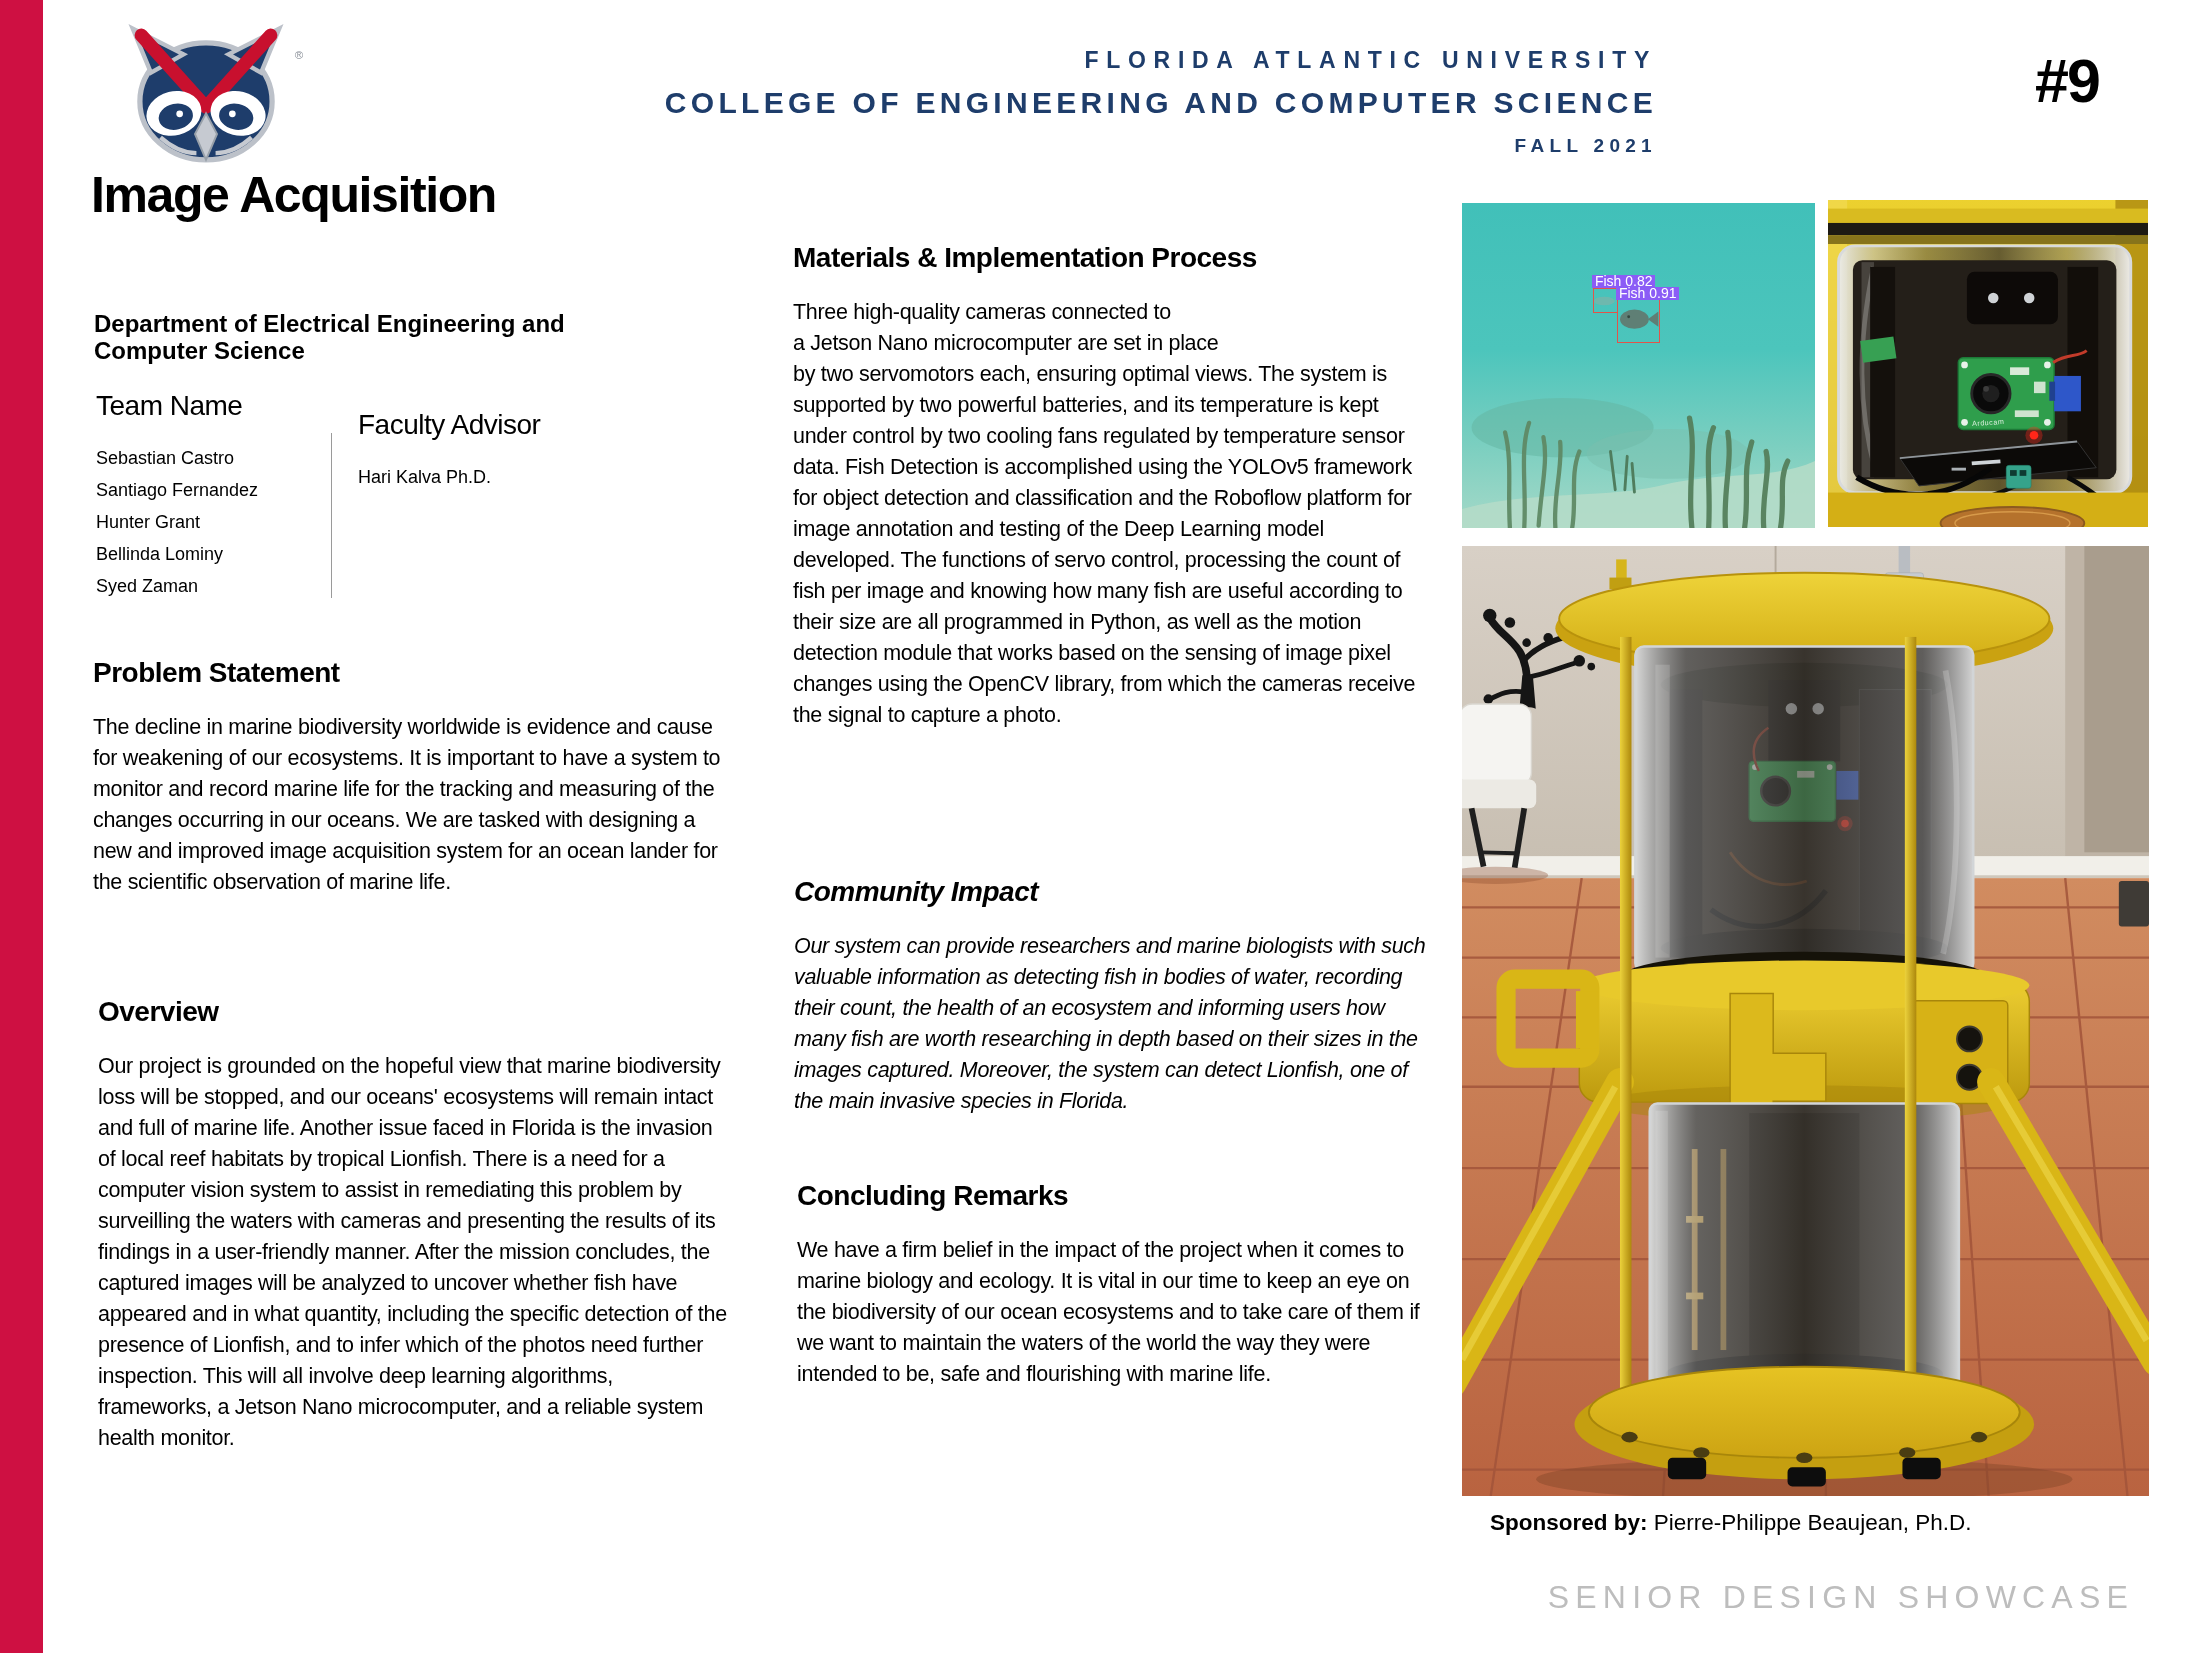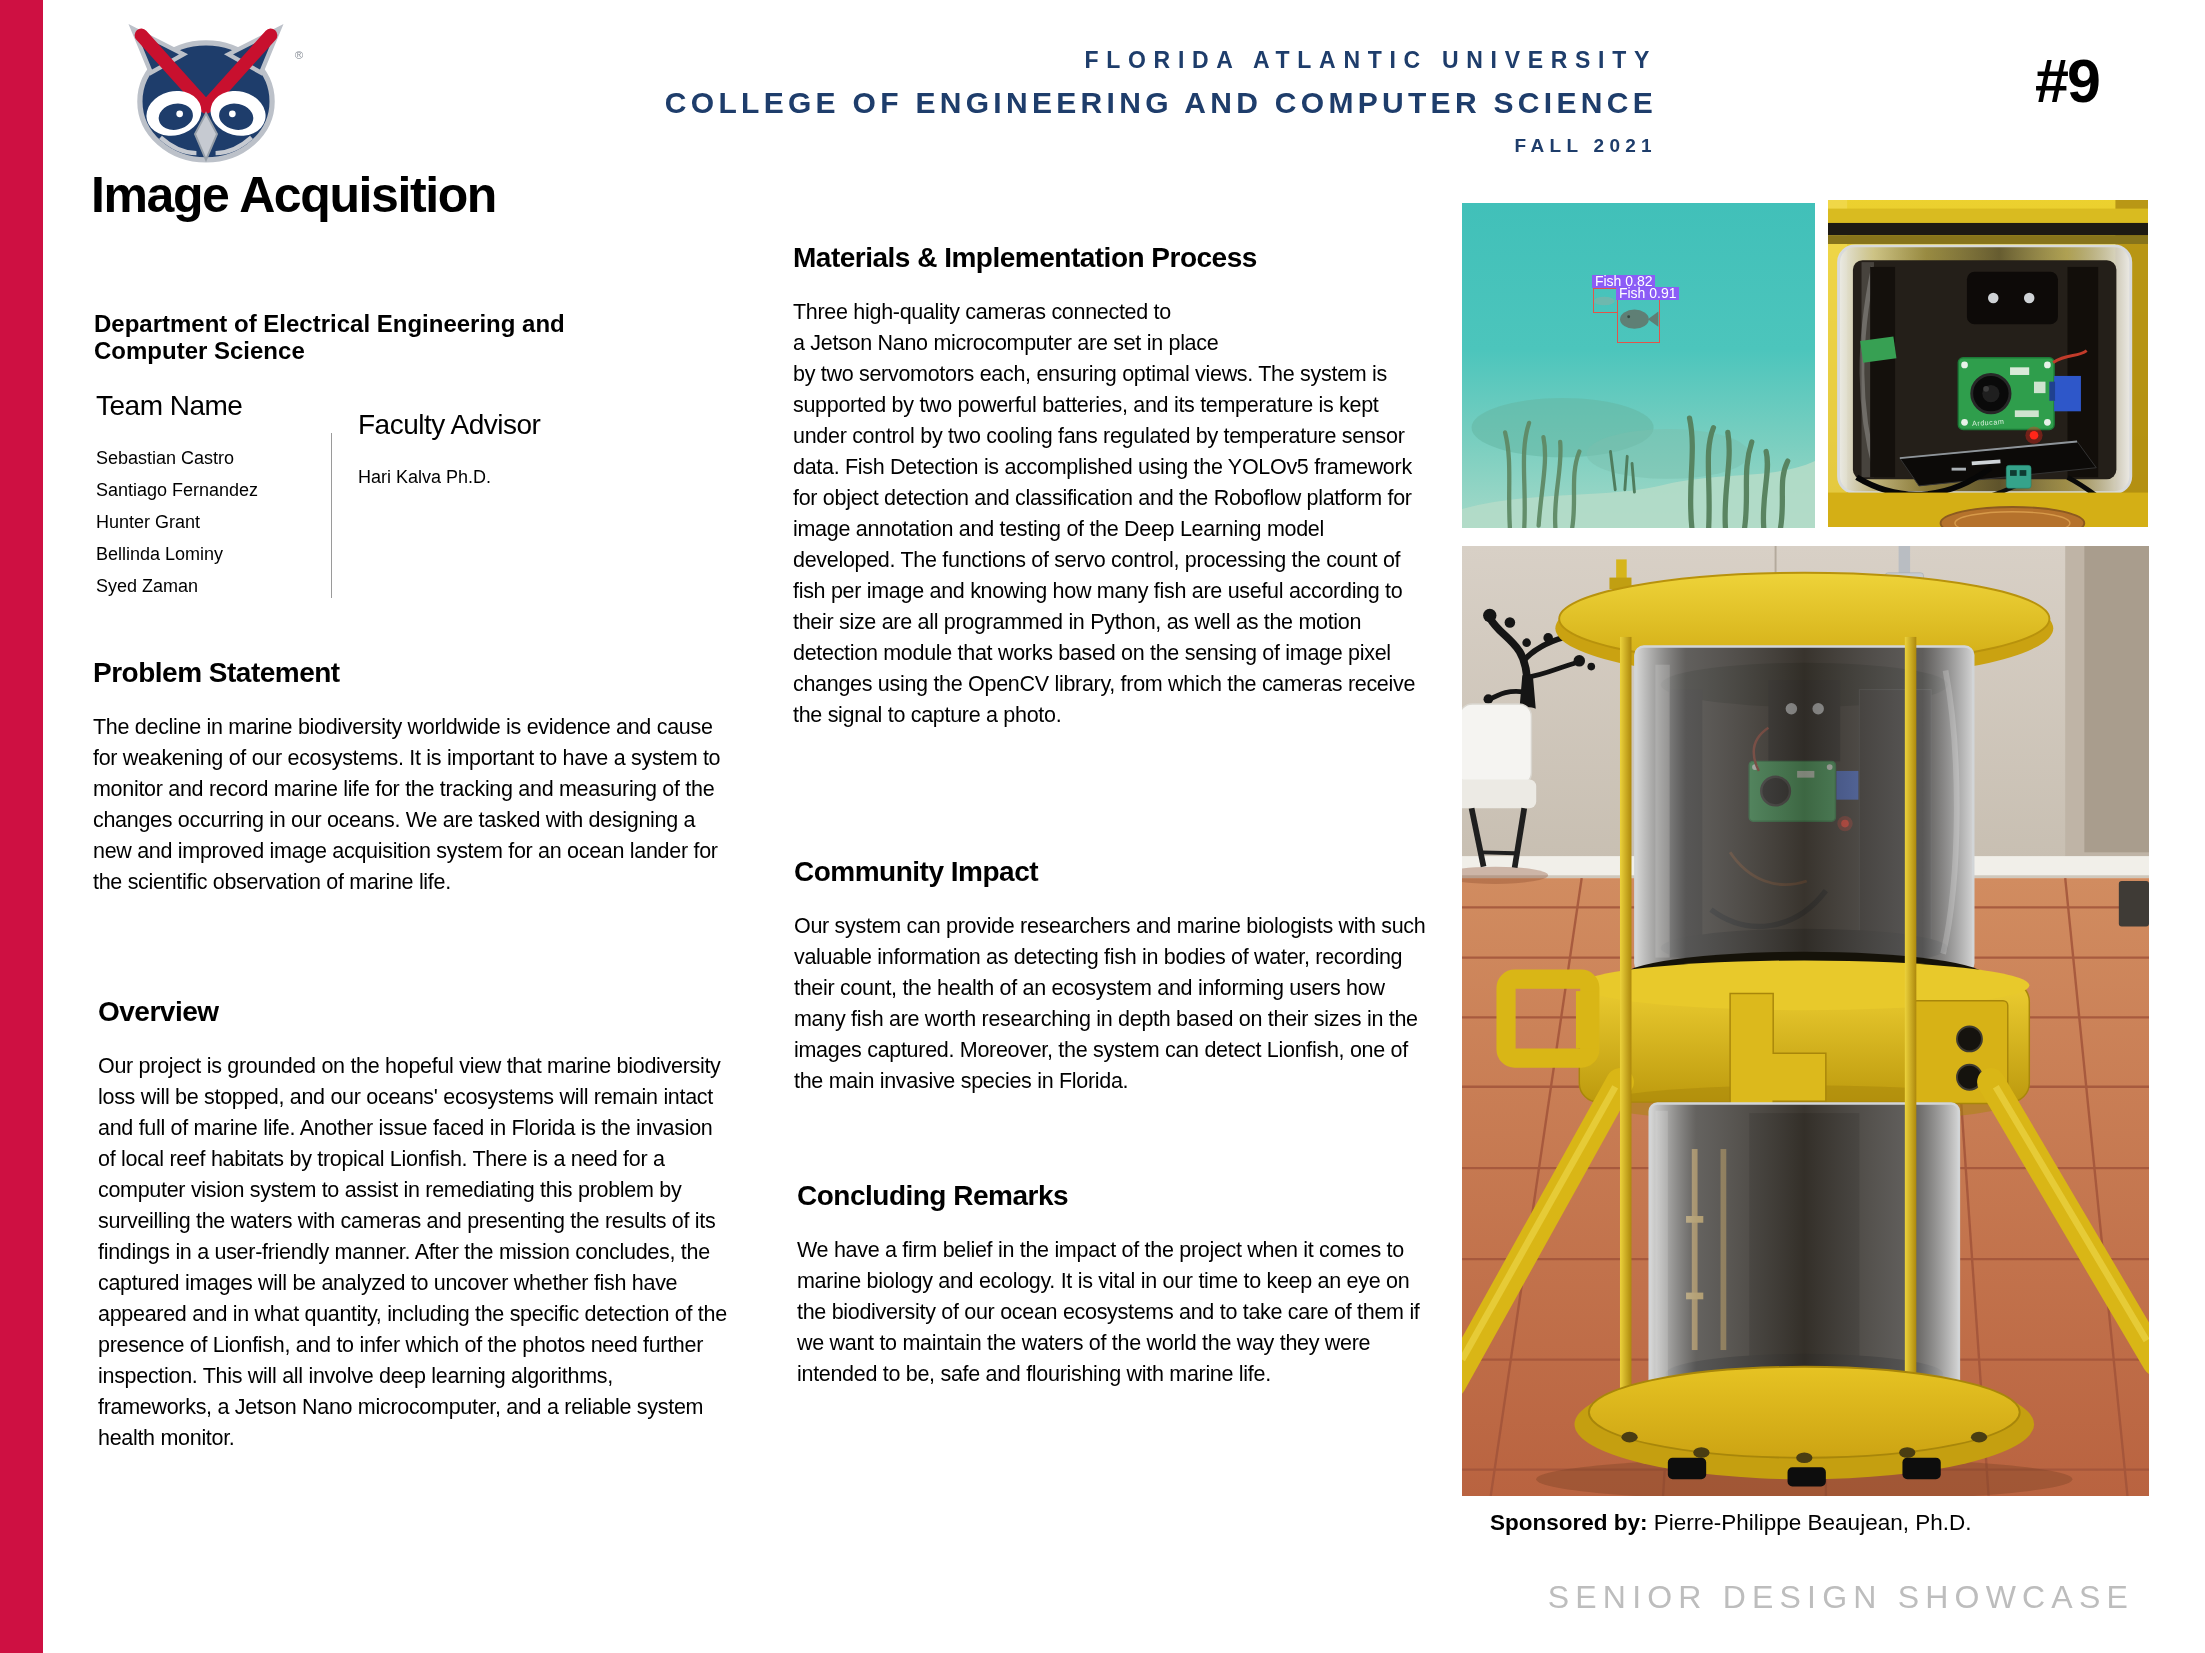--- a/index.html
+++ b/index.html
@@ -28,21 +28,21 @@
   .divider{position:absolute;left:331px;top:433px;width:1px;height:165px;background:#9a9a9a;}
 
   
   .section{position:absolute;}
   .section h2{margin:0;font-size:28px;font-weight:700;letter-spacing:-0.5px;}
   .body-text{margin-top:23px;font-size:21.5px;line-height:31px;letter-spacing:-0.3px;
              white-space:pre-line;width:632px;}
   #sec-problem{left:93px;top:657px;}
   #sec-overview{left:98px;top:996px;}
   #sec-materials{left:793px;top:242px;}
-  #sec-community{left:794px;top:856px;}
+  #sec-community{left:794px;top:876px;font-style:italic;}
   #sec-concluding{left:797px;top:1180px;}
 
   
   .fig{position:absolute;overflow:hidden;}
   .fig svg{display:block;width:100%;height:100%;}
   #fig-underwater{left:1462px;top:203px;width:353px;height:325px;}
   #fig-closeup{left:1828px;top:200px;width:320px;height:327px;}
   #fig-lander{left:1462px;top:546px;width:687px;height:950px;}
 
   .detbox{position:absolute;border:1.9px solid #e2544a;}

